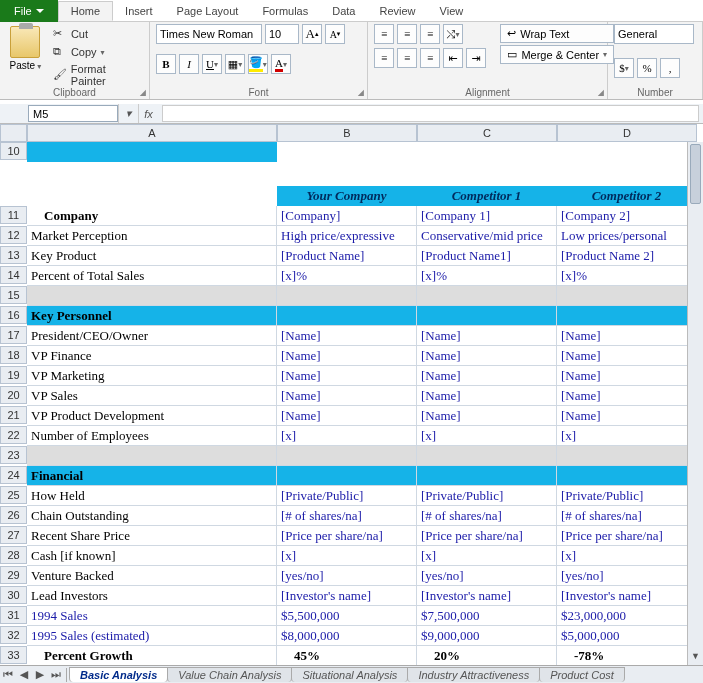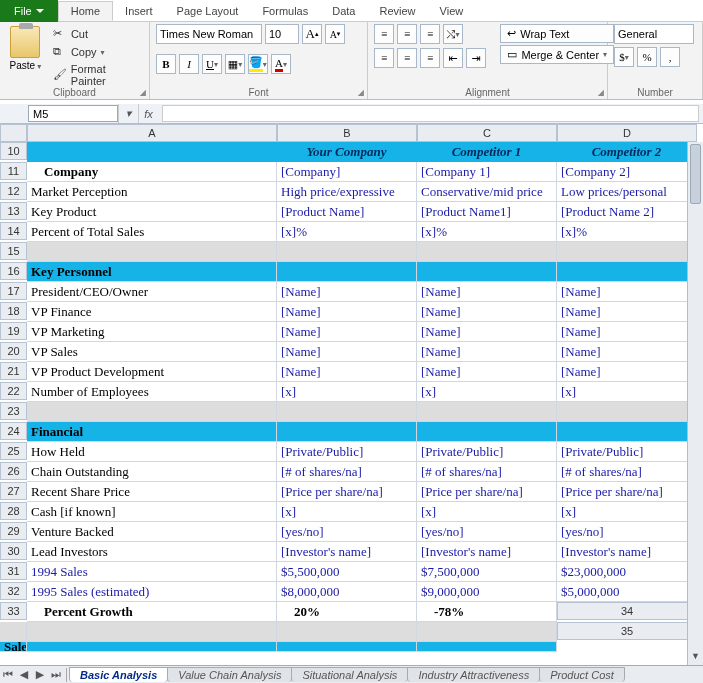--- a/index.html
+++ b/index.html
@@ -31,38 +31,38 @@
 
 .font-row1 { display:flex; gap:3px; align-items:center; }
 .font-select { border:1px solid #a9b8c8; background:#fff; font-size:11px; height:20px; padding:1px 3px; }
 .font-name { width:106px; }
 .font-size { width:34px; }
 .sq-btn { width:20px; height:20px; border:1px solid #a9b8c8; background:#fdfdfd; display:flex; align-items:center; justify-content:center; cursor:pointer; font-family: 'Times New Roman', serif; }
 .font-row2 { display:flex; gap:3px; margin-top:4px; }
 .align-col2 { display:flex; flex-direction:column; gap:2px; margin-left:8px; }
 .wide-btn { display:flex; align-items:center; gap:4px; border:1px solid #a9b8c8; background:#fdfdfd; padding:2px 6px; cursor:pointer; font-size:11px; white-space:nowrap; }
 
-.num-col { display:flex; flex-direction:column; gap:3px; }
+.num-col { display:flex; flex-direction:column; gap:14px; }
 .num-select { width:80px; }
 .num-row { display:flex; gap:3px; }
 
 
 .formula-bar { display:flex; height:20px; border-bottom:1px solid #bbb; background:#eef2f6; align-items:stretch; margin-top:4px; }
 .name-box { width:90px; border:1px solid #9ab; background:#fff; font-size:11px; padding:2px 4px; margin:1px 0 1px 28px; }
 .fb-btn { width:20px; display:flex; align-items:center; justify-content:center; border-left:1px solid #ccc; color:#555; font-style:italic; }
 .fb-input { flex:1; border:1px solid #ccc; background:#fff; margin:1px 4px; }
 
 
 .sheet-wrap { position:relative; height: calc(683px - 22px - 78px - 24px - 18px); overflow:hidden; }
 .sheet { display:grid; grid-template-columns: 27px 250px 140px 140px 140px; font-family: 'Times New Roman', serif; font-size: 13px; color:#000; }
 .col-hdr, .row-hdr { background:#e9edf2; border:1px solid #b7c3d2; text-align:center; font-family:'Segoe UI',sans-serif; font-size:11px; color:#333; display:flex; align-items:center; justify-content:center; height:18px; }
 .corner { background:#e9edf2; border:1px solid #b7c3d2; }
 .cell { border-right:1px solid #cfd8e2; border-bottom:1px solid #cfd8e2; padding:1px 4px; height:20px; white-space:nowrap; overflow:hidden; background:#fff; display:flex; align-items:center; }
 .section-hdr { background:#15b3e8; color:#002a5c; font-style:italic; font-weight:bold; border-color:#15b3e8; }
-.section-hdr.center { justify-content:center; font-style:italic; }
+.section-hdr.center { justify-content:center; font-style:italic;margin-top:44px; }
 .subhdr { background:#15b3e8; color:#000; font-weight:bold; }
 .label-cell { color:#000; }
 .val-cell { color:#1a1aa8; }
 .bold { font-weight:bold;padding-left:17px; }
 
 
 .sheet-tabs { height:18px; display:flex; align-items:center; background:#e9edf2; border-top:1px solid #aaa; font-size:11px; }
 .nav-btn { width:16px; text-align:center; color:#555; cursor:pointer; }
 .stab-sep { width:1px; height:14px; background:#aaa; margin:0 2px; }
 .stab { padding:1px 10px; background:#e0e4e9; border:1px solid #aaa; border-bottom:none; color:#555; cursor:pointer; font-style:italic; border-radius:0 0 4px 4px; margin-right:-1px; }
@@ -319,20 +319,21 @@
       <div class="cell val-cell">$5,500,000</div>
       <div class="cell val-cell">$7,500,000</div>
       <div class="cell val-cell">$23,000,000</div>
       <div class="row-hdr">32</div>
       <div class="cell val-cell ">1995 Sales (estimated)</div>
       <div class="cell val-cell">$8,000,000</div>
       <div class="cell val-cell">$9,000,000</div>
       <div class="cell val-cell">$5,000,000</div>
       <div class="row-hdr">33</div>
       <div class="cell label-cell bold">Percent Growth</div>
+      <div class="cell label-cell bold">45%</div>
       <div class="cell label-cell bold">20%</div>
       <div class="cell label-cell bold">-78%</div>
       <div class="row-hdr">34</div>
       <div class="cell" style="background: rgb(221, 221, 221);"></div>
       <div class="cell" style="background: rgb(221, 221, 221);"></div>
       <div class="cell" style="background: rgb(221, 221, 221);"></div>
       <div class="cell" style="background: rgb(221, 221, 221);"></div>
       <div class="row-hdr">35</div>
       <div class="cell subhdr" style="height: 10px;">Sales, Distributorship and Pricing</div>
       <div class="cell subhdr" style="height: 10px;"></div>

